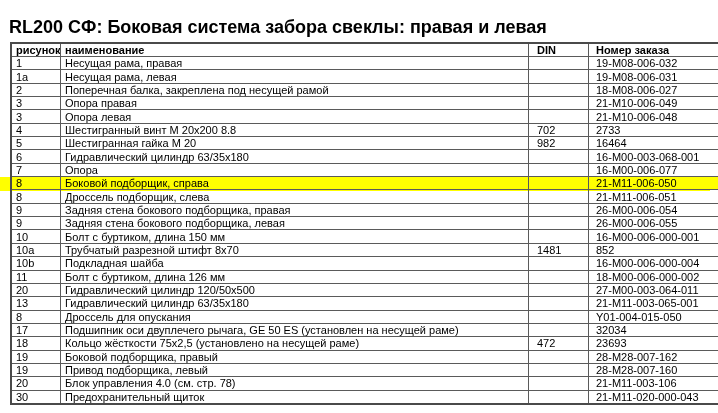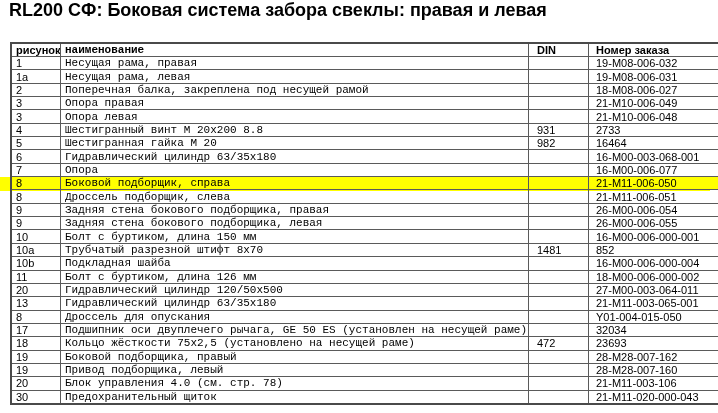--- a/index.html
+++ b/index.html
@@ -7,21 +7,21 @@
     position: relative;
     width: 718px;
     height: 413px;
     background: #ffffff;
     font-family: "Liberation Sans", sans-serif;
     overflow: hidden;
   }
   .page-title {
     position: absolute;
     left: 9px;
-    top: 0;
+    top: 17px;
     margin: 0;
     font-size: 18px;
     font-weight: bold;
     color: #000;
     white-space: nowrap;
   }
   .hl-strip {
     position: absolute;
     left: 0;
     top: 177px;
@@ -49,21 +49,21 @@
     color: #000;
     text-align: left;
     vertical-align: middle;
     white-space: nowrap;
     overflow: hidden;
     background: transparent;
   }
   table.parts { border: 2px solid #4a4a4a; }
   table.parts th { font-weight: bold; }
   .col-fig   { width: 42px; }
-  .col-name  { width: 461px; font-family: Liberation Mono, monospace; }
+  .col-name  { width: 461px; }
   .col-din   { width: 49px; padding-left: 8px !important; margin-top: 33px; }
   .col-order { width: 146px; padding-left: 7px !important; }
   tr.hl td { background: #ffff00; }
 </style>
 </head>
 <body>
 
 <div class="page">
 
   <h1 class="page-title">RL200 СФ: Боковая система забора свеклы: правая и левая</h1>
@@ -106,21 +106,21 @@
         </tr>
         <tr>
           <td class="col-fig">3</td>
           <td class="col-name">Опора левая</td>
           <td class="col-din"></td>
           <td class="col-order">21-M10-006-048</td>
         </tr>
         <tr>
           <td class="col-fig">4</td>
           <td class="col-name">Шестигранный винт М 20x200 8.8</td>
-          <td class="col-din">931</td>
+          <td class="col-din">702</td>
           <td class="col-order">2733</td>
         </tr>
         <tr>
           <td class="col-fig">5</td>
           <td class="col-name">Шестигранная гайка М 20</td>
           <td class="col-din">982</td>
           <td class="col-order">16464</td>
         </tr>
         <tr>
           <td class="col-fig">6</td>

